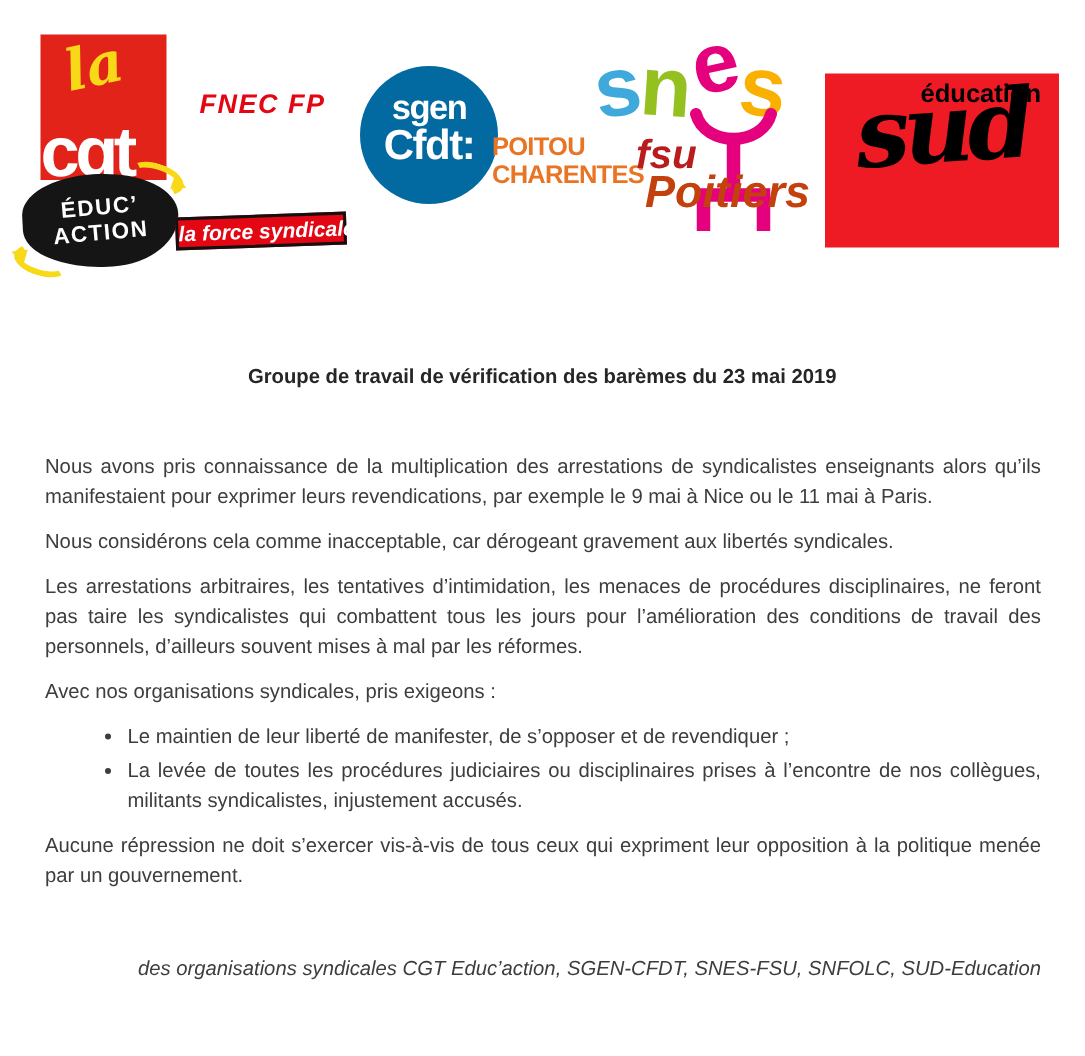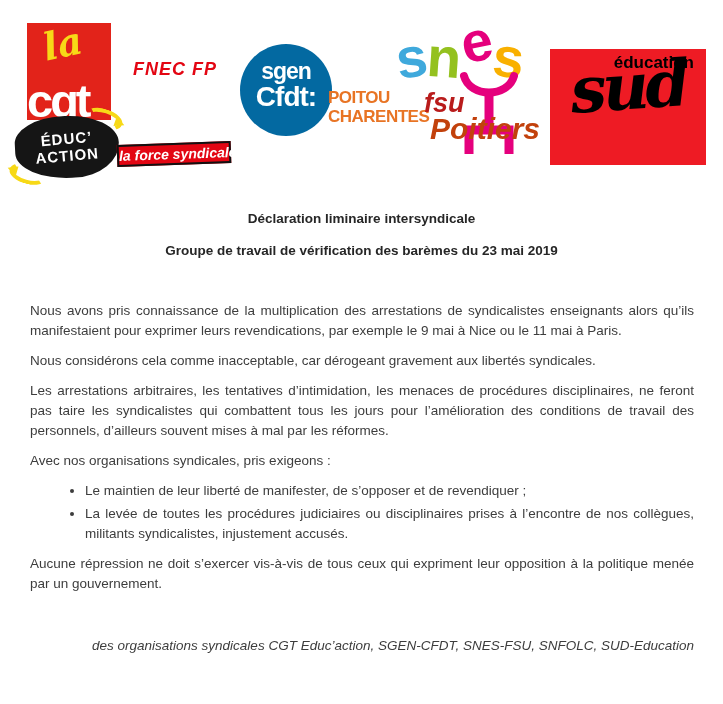--- a/index.html
+++ b/index.html
@@ -139,21 +139,20 @@
       <div class="snes-city">Poitiers</div>
     </div>
 
     <div class="logo-sud">
       <span class="sud-edu">éducation</span>
       <div class="sud-text">sud</div>
     </div>
 
   </div>
 
-  <div class="doc-title">Déclaration liminaire intersyndicale</div>
   <div class="doc-subtitle">Groupe de travail de vérification des barèmes du 23 mai 2019</div>
 
   <div class="doc-body">
     <p class="para">Nous avons pris connaissance de la multiplication des arrestations de syndicalistes enseignants alors qu’ils manifestaient pour exprimer leurs revendications, par exemple le 9 mai à Nice ou le 11 mai à Paris.</p>
     <p class="para">Nous considérons cela comme inacceptable, car dérogeant gravement aux libertés syndicales.</p>
     <p class="para">Les arrestations arbitraires, les tentatives d’intimidation, les menaces de procédures disciplinaires, ne feront pas taire les syndicalistes qui combattent tous les jours pour l’amélioration des conditions de travail des personnels, d’ailleurs souvent mises à mal par les réformes.</p>
     <p class="para">Avec nos organisations syndicales, pris exigeons :</p>
     <ul class="demands">
       <li>Le maintien de leur liberté de manifester, de s’opposer et de revendiquer ;</li>
       <li>La levée de toutes les procédures judiciaires ou disciplinaires prises à l’encontre de nos collègues, militants syndicalistes, injustement accusés.</li>

